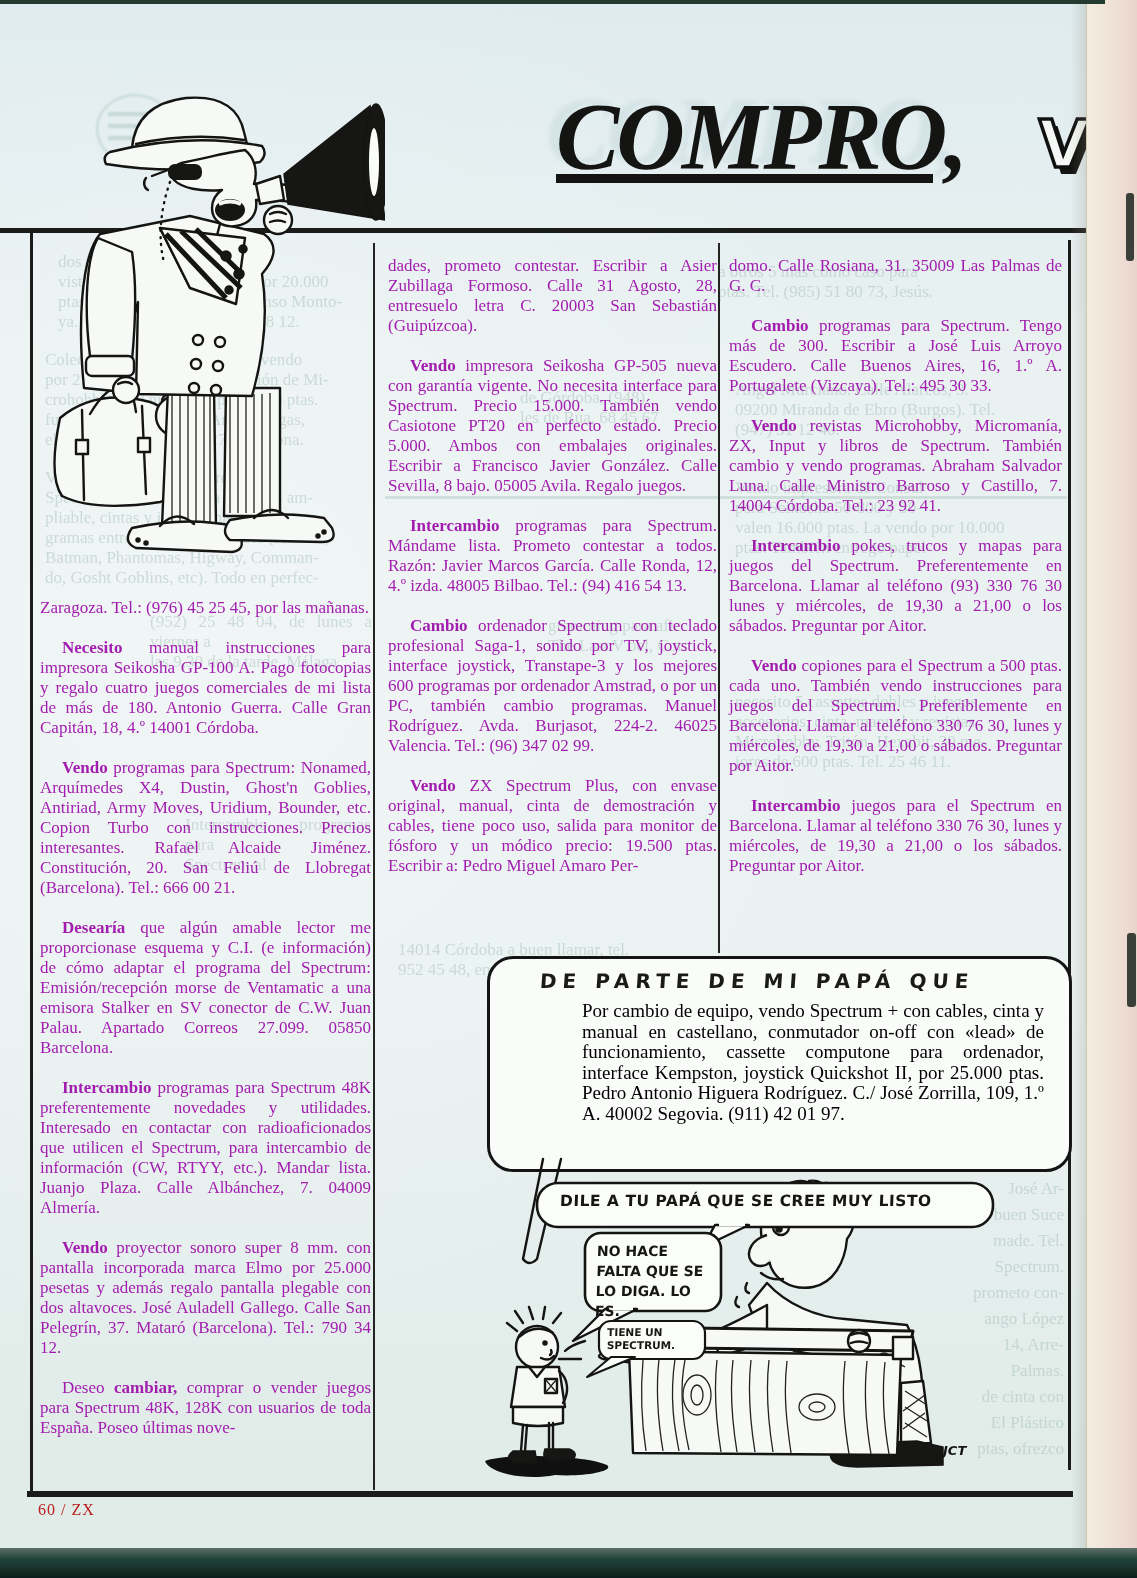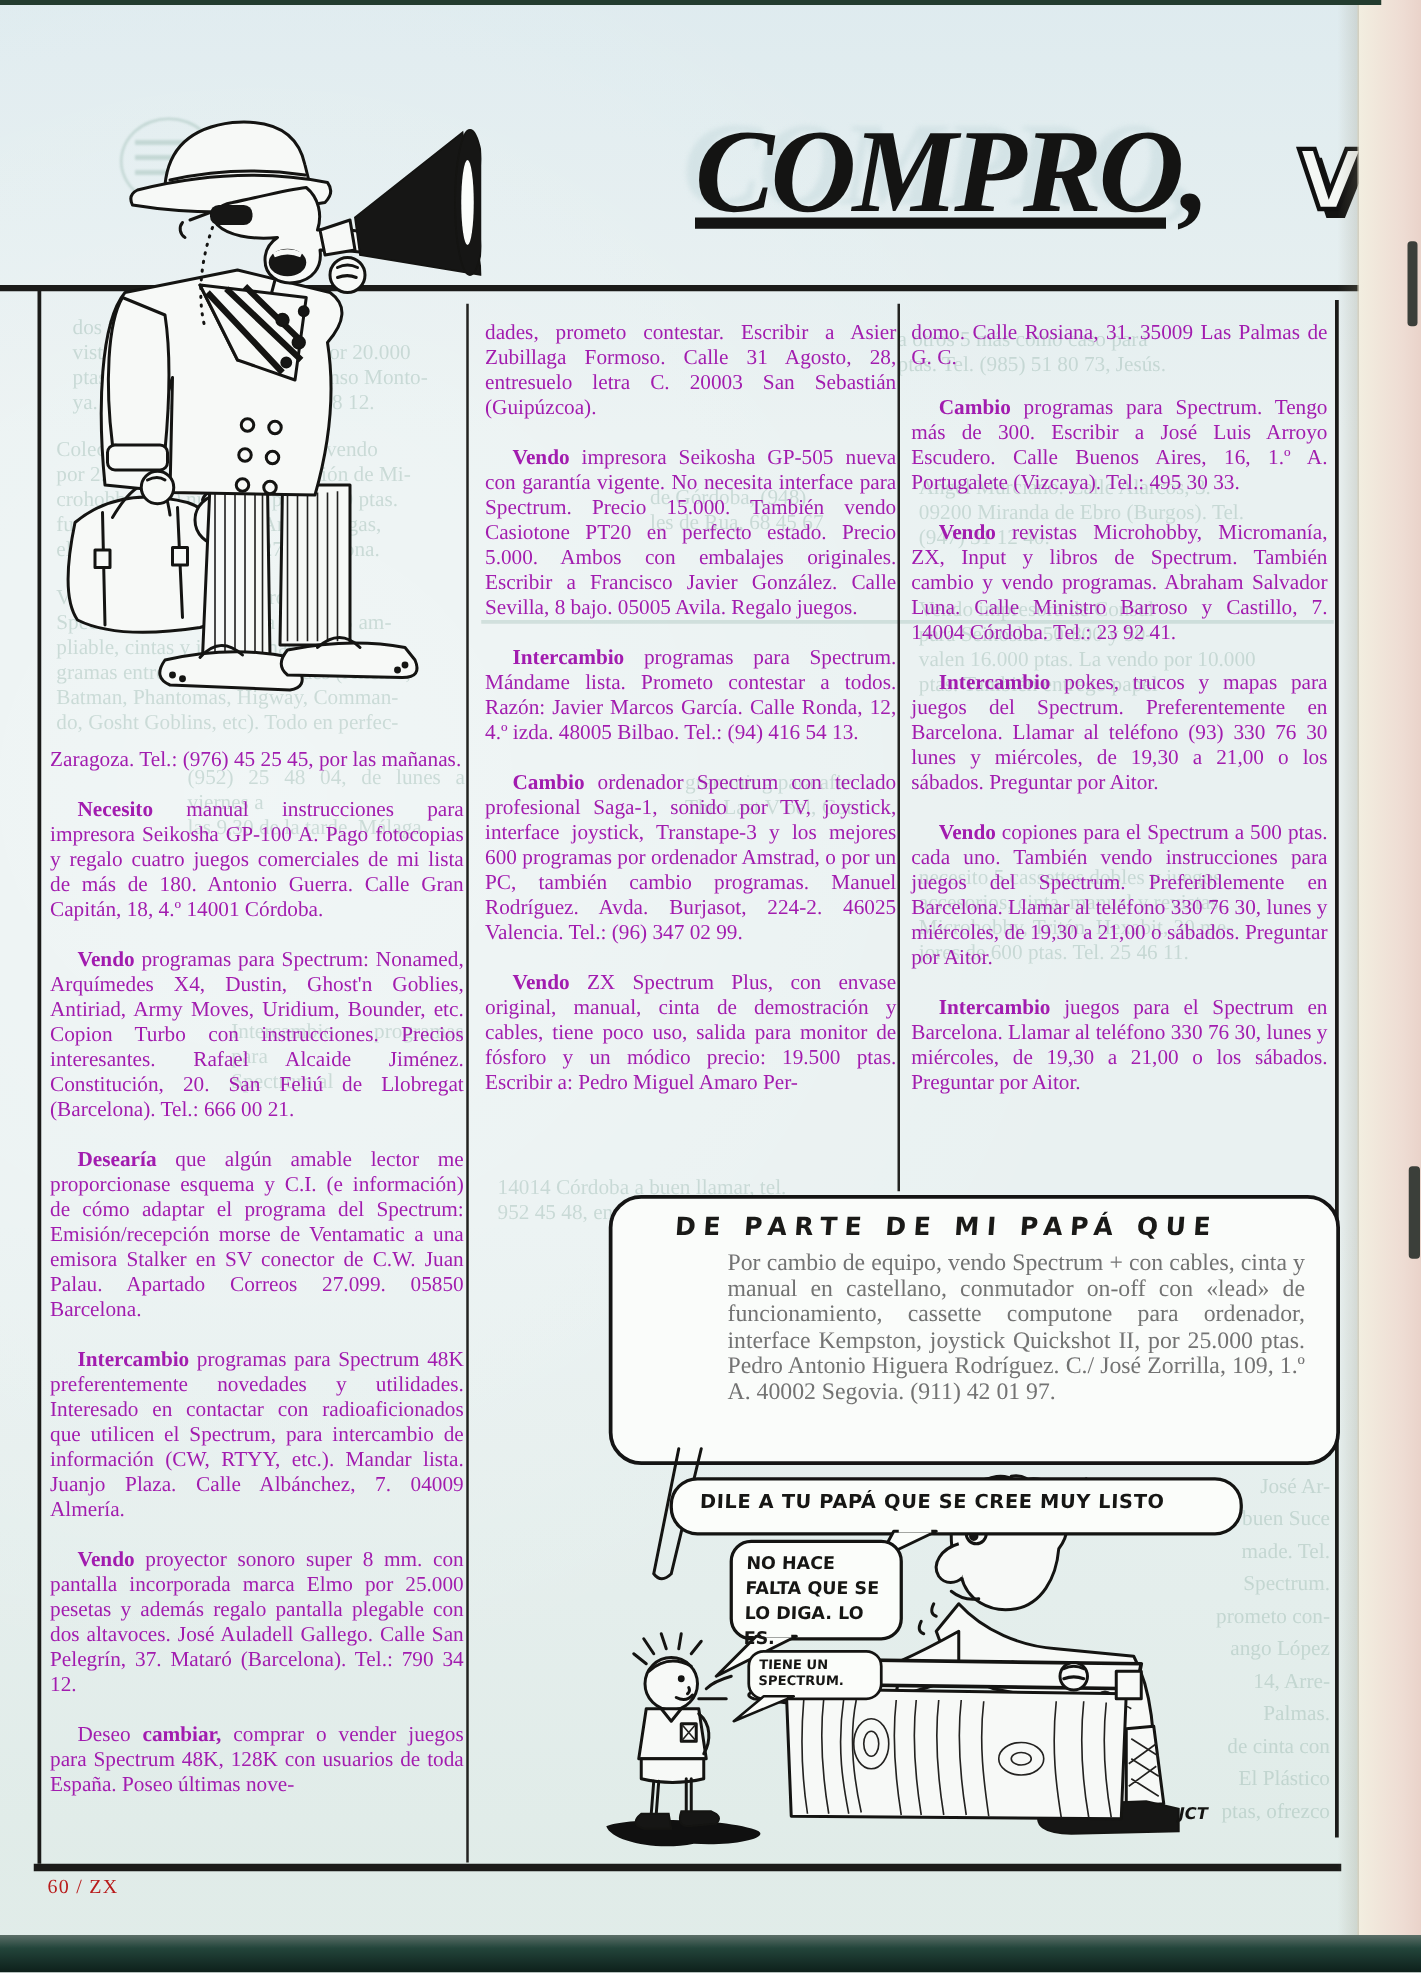--- a/index.html
+++ b/index.html
@@ -62,21 +62,21 @@
   p.ad.indent{text-indent:22px;}
   p.ad b{font-weight:700;}
 
   
   #announce{left:487px;top:956px;width:579px;height:210px;background:#fafcfa;
     border:3.5px solid #141414;border-radius:26px;}
   #announce-header{position:absolute;left:50px;top:12px;
     font:700 20px/1 "DejaVu Sans",sans-serif;letter-spacing:6px;color:#1a1a18;
     transform:skew(-4deg);}
   #announce-body{position:absolute;left:92px;top:42px;width:462px;
-    font:19px/20.5px "Liberation Serif",serif;text-align:justify;color:#737373;}
+    font:19px/20.5px "Liberation Serif",serif;text-align:justify;color:#000000;}
 
   
   .hand{position:absolute;font-family:"DejaVu Sans",sans-serif;font-weight:700;
     color:#161614;transform:skew(-2deg);}
   #bubble1-text{left:560px;top:1192px;width:424px;font-size:15.5px;letter-spacing:.5px;}
   #bubble2-text{left:596px;top:1241px;width:120px;font-size:14px;line-height:20px;}
   #bubble3-text{left:607px;top:1326px;width:92px;font-size:10.5px;line-height:13px;}
 
   #page-footer{left:38px;top:1502px;font:16px/1 "Liberation Serif",serif;
     color:#b91c1c;letter-spacing:1px;}

